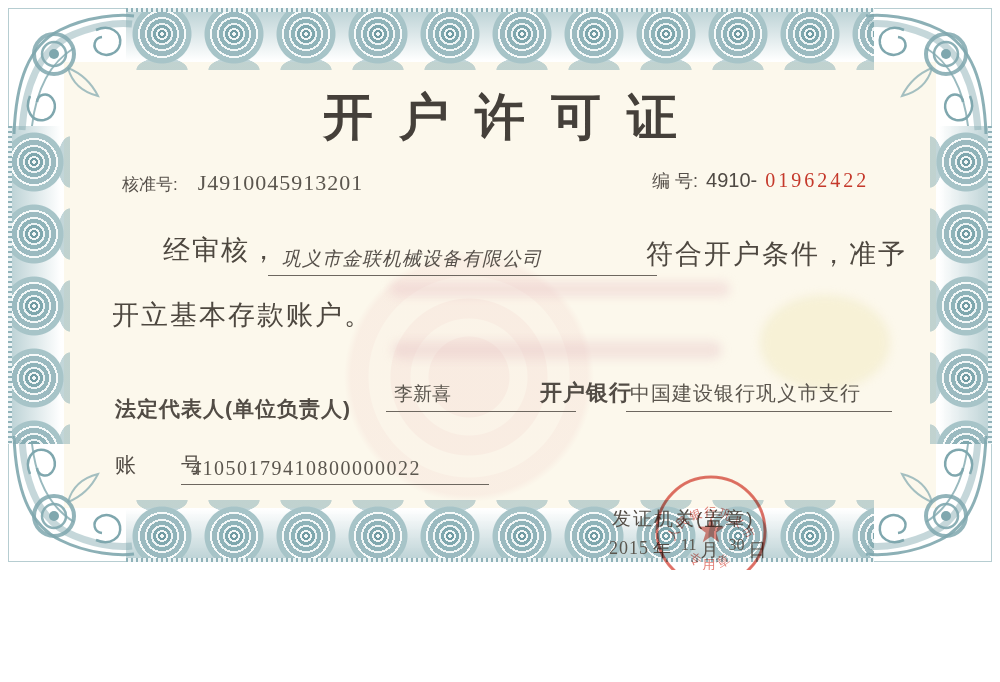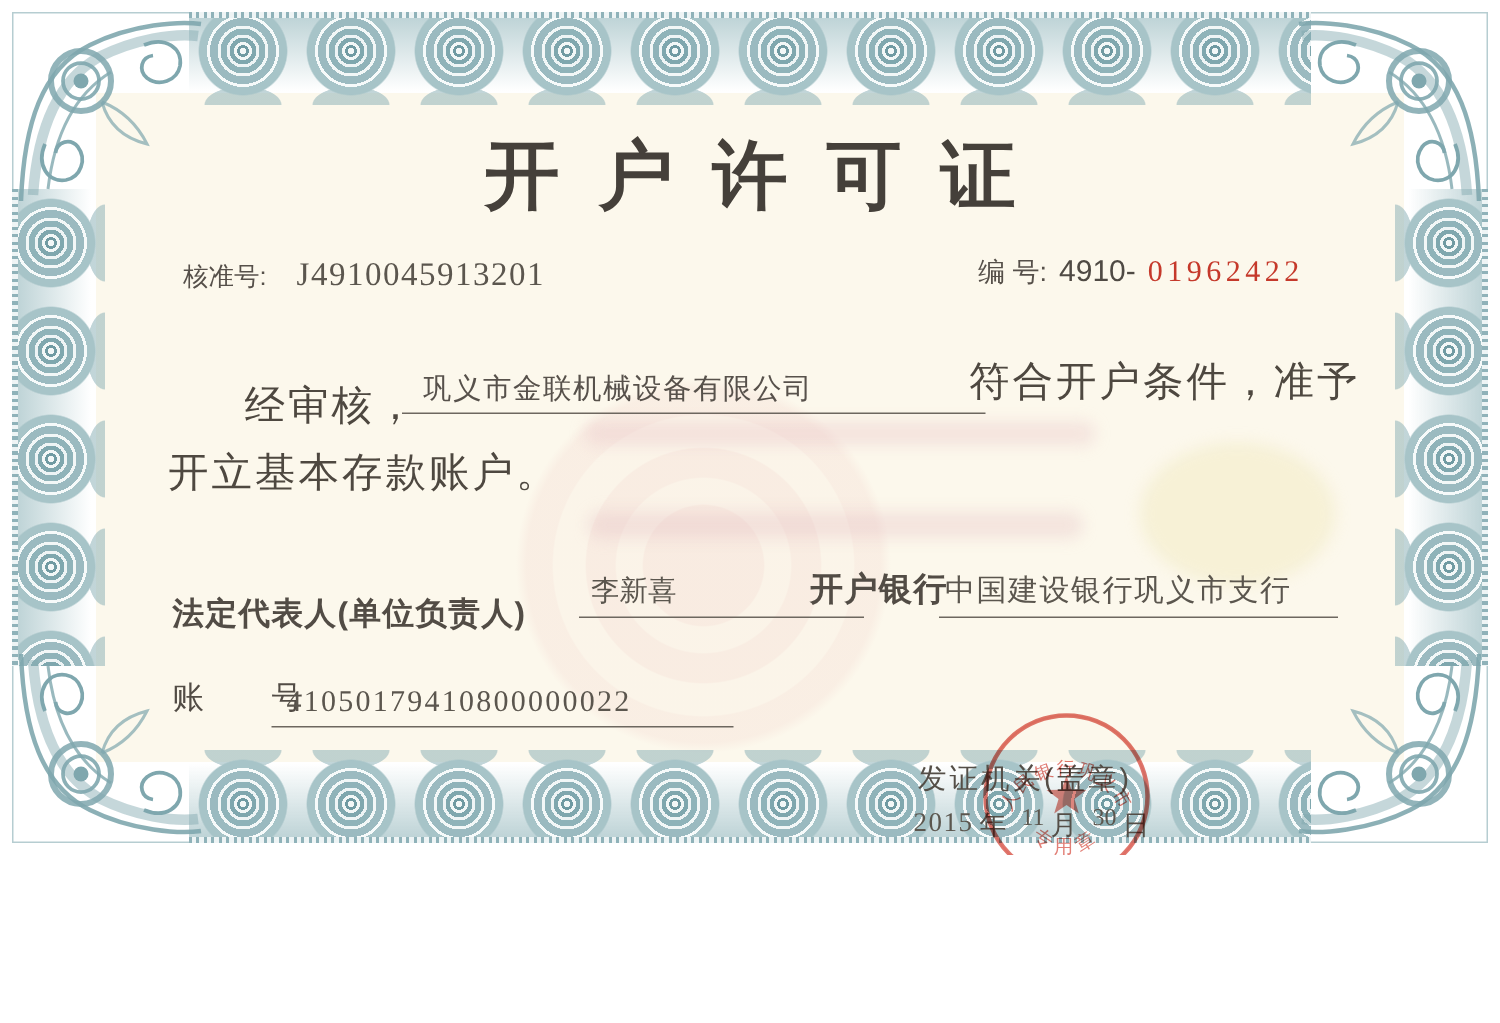--- a/index.html
+++ b/index.html
@@ -61,25 +61,25 @@
     font-size:50px;font-weight:700;letter-spacing:26px;text-indent:26px;color:#45403a;}
   .lbl{color:#56504a;}
   .serif{font-family:"Liberation Serif","DejaVu Serif",serif;color:#5b564e;}
   .approval{left:122px;top:170px;font-size:17px;}
   .approval .val{font-size:22px;margin-left:20px;letter-spacing:1px;}
   .serial{left:652px;top:169px;font-size:18px;}
   .serial .pre{font-size:20px;margin-left:8px;color:#4f4a44;}
   .serial .red{font-family:"Liberation Serif","DejaVu Serif",serif;font-size:20px;
     color:#c5392b;letter-spacing:3px;margin-left:8px;}
   .big{font-size:27px;color:#4e4840;letter-spacing:2px;}
-  .intro{left:163px;top:252px;}
+  .intro{left:163px;top:232px;}
   .after{left:646px;top:236px;}
   .line2{left:112px;top:297px;}
   .field{border-bottom:1px solid #6d675f;display:flex;align-items:flex-end;}
-  .f-company{left:268px;top:240px;width:375px;height:32px;font-size:19px;color:#57514b;padding:0 0 3px 14px;letter-spacing:1px;}
+  .f-company{left:268px;top:240px;width:375px;height:32px;font-size:19px;color:#57514b;padding:0 0 3px 14px;letter-spacing:1px;font-style:italic;}
   .row-lbl{font-size:21px;color:#524c45;letter-spacing:1px;}
   .l-rep{left:115px;top:395px;font-weight:bold;}
   .f-rep{left:349px;top:378px;width:182px;height:29px;font-size:19px;padding:0 0 4px 8px;margin-left:37px;}
   .l-bank{left:540px;top:378px;font-size:22px;font-weight:600;}
   .f-bank{left:626px;top:376px;width:262px;height:31px;font-size:20px;padding:0 0 4px 4px;letter-spacing:1px;}
   .l-acct{left:115px;top:451px;white-space:pre;}
   .f-acct{left:181px;top:447px;width:298px;height:33px;font-size:20px;padding:0 0 4px 10px;letter-spacing:1.5px;}
   .issuer-lbl{left:612px;top:506px;font-size:19px;color:#544e47;letter-spacing:2px;}
   .date-line{left:609px;top:538px;font-size:18px;color:#544e47;}
   .date-line .num{font-family:"Liberation Serif","DejaVu Serif",serif;color:#5b564e;}

